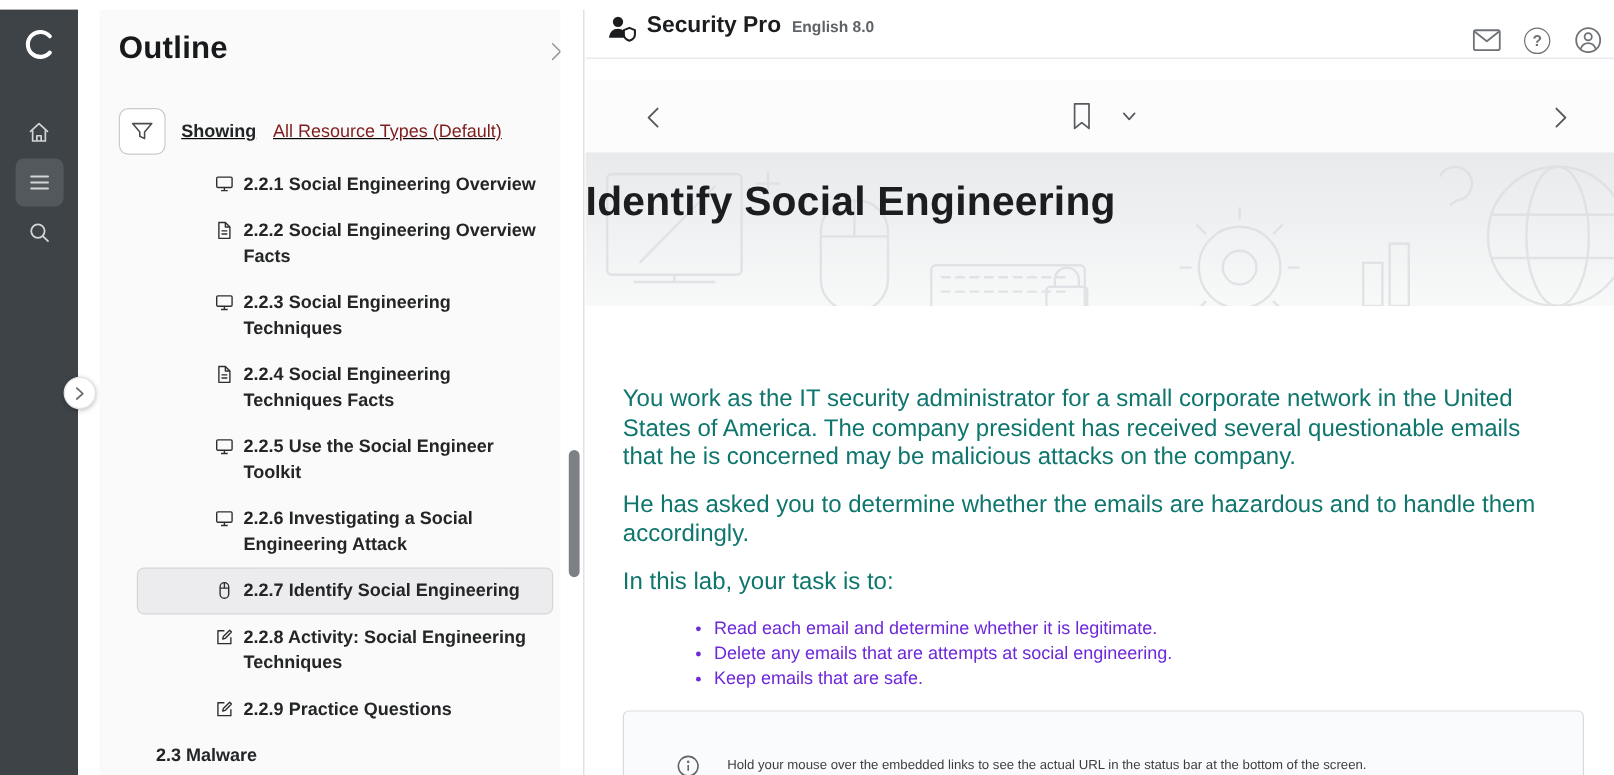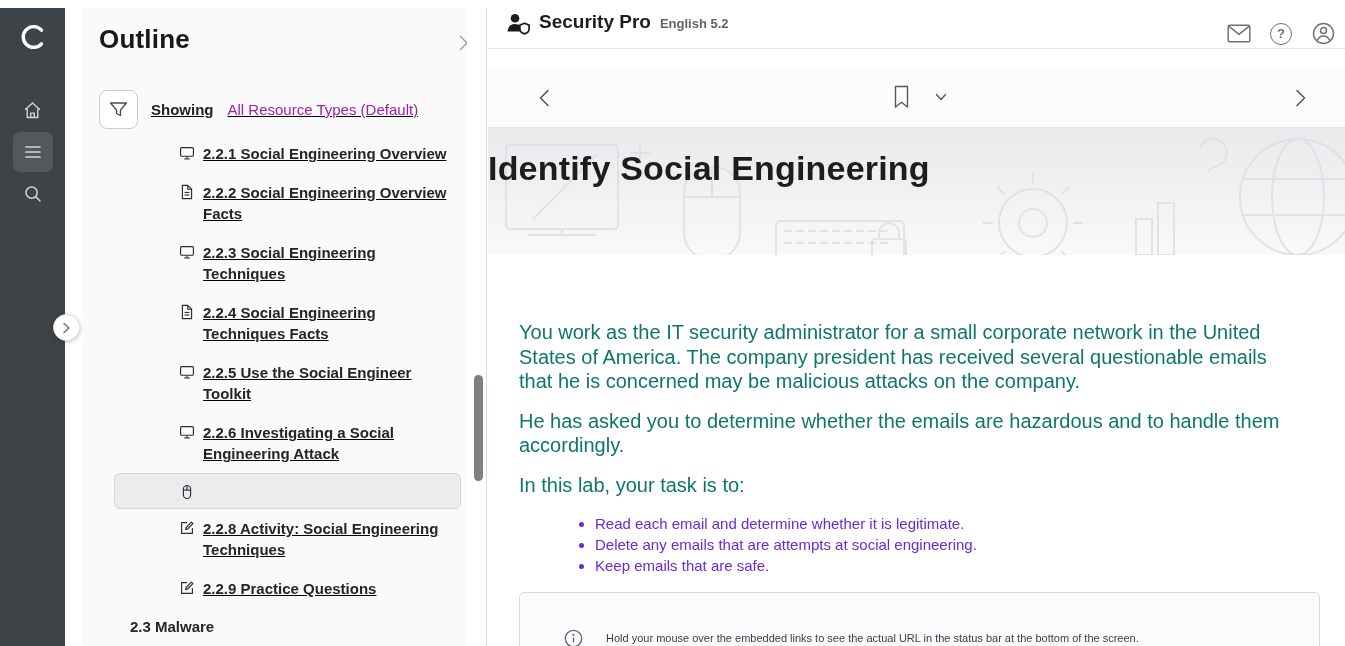--- a/index.html
+++ b/index.html
@@ -23,25 +23,25 @@
   
   .outline { position:absolute; left:83px; top:8px; width:402px; height:638px; background:#fafafa; overflow:hidden; }
   .outline-head { position:relative; height:66px; }
   .outline-title { position:absolute; left:16px; top:16px; font-size:26px; font-weight:800; color:#17191b; letter-spacing:.2px; }
   .outline-close { position:absolute; left:370px; top:21px; width:28px; height:28px; display:flex;
                    align-items:center; justify-content:center; cursor:pointer; }
   .filter-row { position:absolute; left:16px; top:82px; display:flex; align-items:center;text-decoration:underline; }
   .filter-btn { width:39px; height:39px; background:#fff; border:1px solid #c9cbcd; border-radius:8px;
                 display:flex; align-items:center; justify-content:center; cursor:pointer; }
   .showing-label { margin-left:13px; font-size:15px; font-weight:700; color:#222426; }
-  .showing-value { margin-left:14px; font-size:15px; color:#a21caf; }
+  .showing-value { margin-left:14px; font-size:15px; color:#7f1d1d; }
 
   .o-list { position:absolute; left:0; top:126px; width:100%; }
   .o-row { display:flex; align-items:flex-start; margin:0 24px 0 31px; padding:8px 8px 8px 64px;
-           border:1px solid transparent; border-radius:6px; cursor:pointer;text-decoration:underline; }
+           border:1px solid transparent; border-radius:6px; cursor:pointer; }
   .o-row.selected { background:#ececee; border-color:#d4d6d8; }
   .o-icon { flex:0 0 16px; width:16px; height:16px; margin-top:2px; }
   .o-label { margin-left:8px; font-size:15px; line-height:21px; font-weight:600; color:#232527; }
   .o-section { margin:0 24px 0 31px; padding:8px 0 8px 16px; font-size:15px; line-height:21px;
                font-weight:600; color:#232527; }
 
   
   .scroll-strip { position:absolute; left:467px; top:8px; width:20px; height:638px; background:#fff;
                   border-right:1px solid #dadada; }
   .scroll-thumb { position:absolute; left:7px; top:367px; width:9px; height:106px; background:#7d8084;
@@ -228,20 +228,21 @@
       </div>
 
       <div class="o-row selected">
         <span class="o-icon">
           <svg viewBox="0 0 16 16" fill="none" stroke="#2b2e31" stroke-width="1.15">
               <rect x="4.4" y="1.5" width="7.2" height="13" rx="3.6"></rect>
               <path d="M8 1.5 v4.6"></path>
               <path d="M4.4 6.1 h7.2"></path>
             </svg>
         </span>
+        <span class="o-label">2.2.7 Identify Social Engineering</span>
       </div>
 
       <div class="o-row">
         <span class="o-icon">
           <svg viewBox="0 0 16 16" fill="none" stroke="#2b2e31" stroke-width="1.15" stroke-linejoin="round">
               <path d="M13.4 8 v5.4 h-10.8 v-10.8 h5.4"></path>
               <path d="M6.6 9.6 l.5 -2.1 L12.4 2.2 l1.5 1.5 L8.6 9 z"></path>
             </svg>
         </span>
         <span class="o-label">2.2.8 Activity: Social Engineering Techniques</span>
@@ -271,21 +272,21 @@
     <div class="main-header">
       <div class="brand">
         <span class="brand-icon">
           <svg viewBox="0 0 27 26" width="27" height="26">
             <circle cx="10" cy="7.2" r="4.3" fill="#1b1d1f"></circle>
             <path d="M2.5 20.5 c.6 -5.2 3.4 -7.6 7.5 -7.6 2.2 0 4.1 .7 5.4 2.1 v5.5 z" fill="#1b1d1f"></path>
             <path d="M19.5 12.2 l4.6 1.9 v3.6 c0 2.6 -1.9 4.3 -4.6 5.2 -2.7 -.9 -4.6 -2.6 -4.6 -5.2 v-3.6 z" fill="#ffffff" stroke="#1b1d1f" stroke-width="1.7" stroke-linejoin="round"></path>
           </svg>
         </span>
         <span class="brand-name">Security Pro</span>
-        <span class="brand-edition">English 5.2</span>
+        <span class="brand-edition">English 8.0</span>
       </div>
       <div class="header-actions">
         <div class="hdr-btn">
           <span>
             <svg width="24" height="19" viewBox="0 0 24 19" fill="none" stroke="#6e7175" stroke-width="1.5" stroke-linejoin="round">
               <rect x="1.2" y="1.2" width="21.6" height="16.6" rx="1.6"></rect>
                 <path d="M2 2.4 L12 10.4 L22 2.4"></path>
             </svg>
           </span>
         </div>

